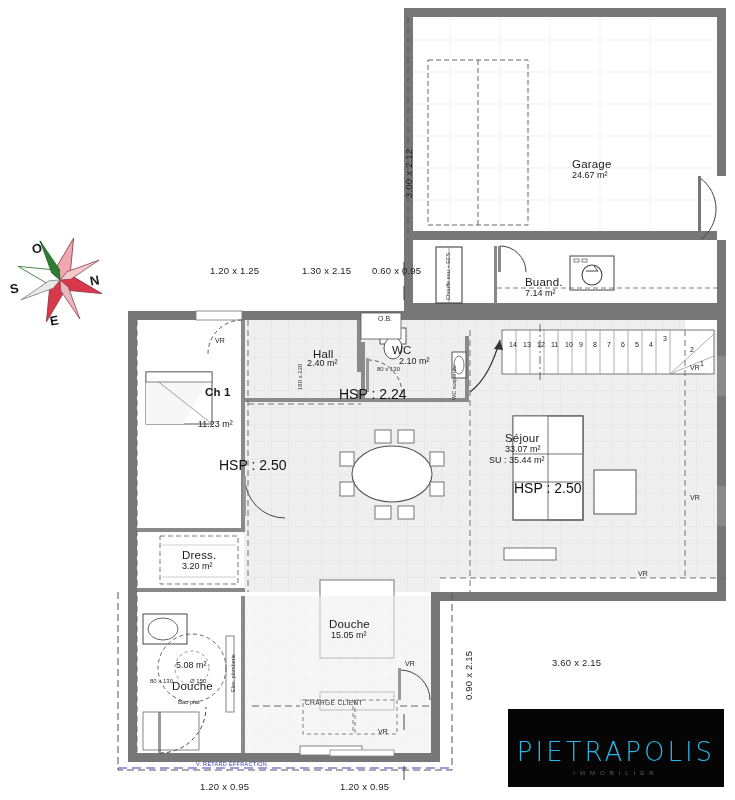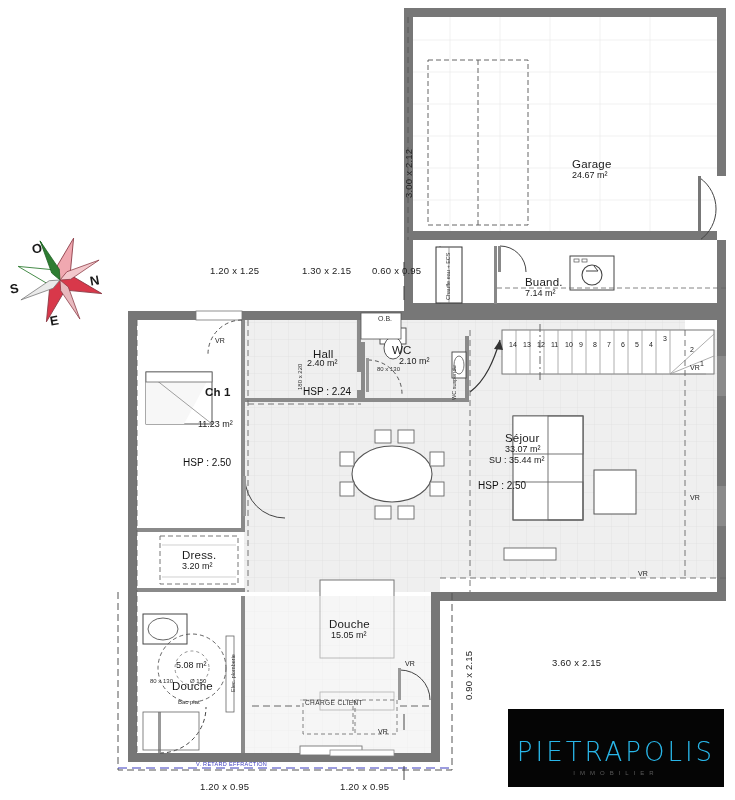--- a/index.html
+++ b/index.html
@@ -7,21 +7,21 @@
        font-family:"Liberation Sans", sans-serif;color:#1a1a1a;}
   .plan{position:absolute;left:0;top:0;width:735px;height:800px;}
   svg{position:absolute;left:0;top:0;}
   .lbl{position:absolute;white-space:nowrap;line-height:1.05;}
   .room-name{font-size:11.5px;font-weight:400;letter-spacing:.2px;}
   .room-area{font-size:9px;}
   .dim{font-size:9.5px;color:#222;letter-spacing:.2px;}
   .tiny{font-size:6px;color:#333;}
   .tiny2{font-size:5.5px;color:#333;}
   .vr{font-size:7px;color:#222;}
-  .hsp{font-size:10px;color:#111;}
+  .hsp{font-size:14px;color:#111;margin-left:36px;}
   .stairnum{font-size:7px;color:#222;}
   .rot90{transform:rotate(-90deg);transform-origin:left top;}
   .logo{position:absolute;left:508px;top:709px;width:216px;height:78px;
         background:#050505;display:flex;flex-direction:column;
         align-items:center;justify-content:center;}
   .logo-main{color:#29b6e8;font-size:26px;letter-spacing:3px;
              font-family:"DejaVu Sans", sans-serif;font-weight:300;margin-top:16px;}
   .logo-sub{color:#5b5b5b;font-size:6px;letter-spacing:5px;margin-top:3px;}
   .compass{position:absolute;left:2px;top:222px;width:116px;height:116px;}
   .blueline{color:#3b3bbf;font-size:5.5px;letter-spacing:.3px;}

